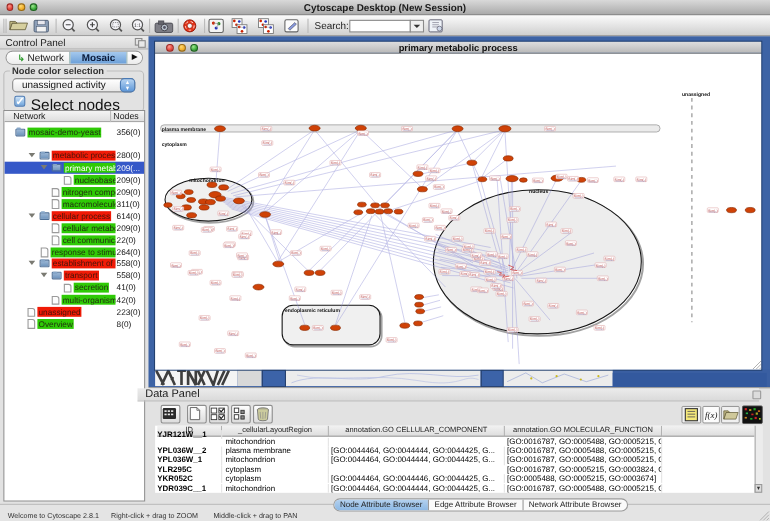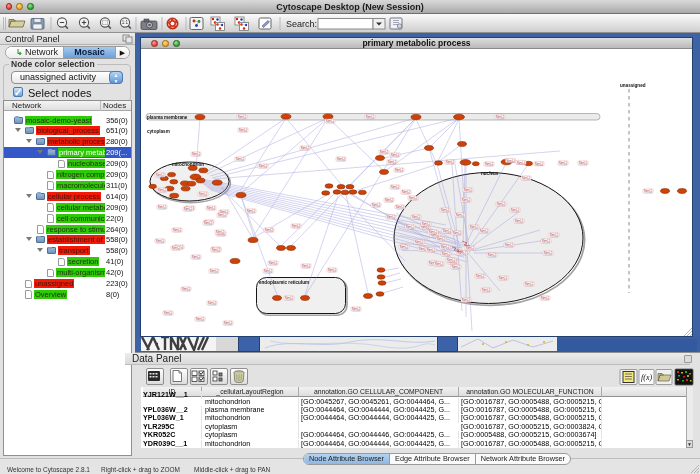--- a/index.html
+++ b/index.html
@@ -9,21 +9,21 @@
 #toolbar{left:0;top:14px;width:700px;height:19px;background:linear-gradient(#fbfbfb,#dcdcdc 70%,#cfcfcf);border-bottom:1px solid #909090}
 #cpanel{left:0;top:33px;width:135px;height:425px;background:#e2e2e2}
 #cptitle{left:0;top:33px;width:135px;height:12px;background:linear-gradient(#ececec,#d8d8d8);border-bottom:1px solid #b0b0b0;font-size:9px;color:#222;line-height:12px;padding-left:5px}
 #tabs{left:5px;top:46px;width:125px;height:13px;background:#fff;border:1px solid #9a9a9a;border-radius:7px;overflow:hidden;display:flex}
 .tabseg{font-size:9px;line-height:11px;text-align:center;color:#222}
 #groupbox{left:3px;top:64px;width:128px;height:38px;border:1px solid #bdbdbd;border-radius:4px}
 #grouplabel{left:9px;top:59px;background:#e2e2e2;padding:0 2px;font-size:8.5px;font-weight:bold;color:#333}
 #combo{left:11px;top:71px;width:112px;height:13px;background:linear-gradient(#ffffff,#e8e8e8);border:1px solid #8f8f8f;border-radius:4px;font-size:9px;line-height:11px;padding-left:8px;color:#111}
 #combobtn{left:109px;top:71px;width:14px;height:13px;background:linear-gradient(#b5d3f2,#5e97d8);border:1px solid #4a7ab5;border-radius:4px;color:#fff;font-size:5px;line-height:6px;text-align:center}
 #cbox{left:13px;top:87px;width:10px;height:10px;background:linear-gradient(#cfe4f7,#6fa5dd);border:1px solid #4a7ab5;border-radius:2px;color:#fff;font-size:10px;line-height:9px;font-weight:bold;text-align:center}
-#cboxlbl{left:28px;top:87px;font-size:11px;color:#111}
+#cboxlbl{left:28px;top:87px;font-size:14px;color:#111}
 #treewrap{left:3px;top:100px;width:129px;height:356px;border:1px solid #8f8f8f;background:#fff;overflow:hidden}
 #treehead{left:0;top:0;width:127px;height:10px;background:linear-gradient(#f4f4f4,#dfdfdf);border-bottom:1px solid #a8a8a8;font-size:8px;color:#222}
 .tr{position:absolute;left:0;width:127px;height:11px;font-size:7.5px;line-height:11px;color:#111;white-space:nowrap}
 .arr{position:absolute;width:0;height:0;border-left:3.5px solid transparent;border-right:3.5px solid transparent;border-top:4.5px solid #7a7a72;top:3px}
 .fold{position:absolute;top:2px;width:9px;height:7px;background:linear-gradient(#9db8d6,#6e94bd);border:0.5px solid #4e6f96;border-radius:1px}
 .fold:before{content:"";position:absolute;left:0;top:-1.5px;width:4px;height:2px;background:#86a6c8;border-radius:1px 1px 0 0}
 .doc{position:absolute;top:1.5px;width:7px;height:8.5px;background:#fdfdfd;border:0.6px solid #9a9a9a;border-radius:0 2.5px 0 0}
 .lbl{position:absolute;top:1px;height:9px;line-height:9.5px;padding:0 1px;max-width:55px;overflow:hidden}
 .num{position:absolute;left:102px;top:0}
 #statusbar{left:0;top:458px;width:700px;height:16px;background:#e4e4e4;border-top:1px solid #bdbdbd;font-size:6.5px;color:#333}
@@ -155,26 +155,20 @@
 <div class="abs" id="treewrap">
     <div class="abs" id="treehead">
       <span style="position:absolute;left:8px;top:0">Network</span>
       <span style="position:absolute;left:99px;top:0">Nodes</span>
       <span style="position:absolute;left:96px;top:0;width:1px;height:10px;background:#bbb"></span>
     </div>
     <div class="tr" style="top:13.5px;">
       <span class="fold" style="left:10px"></span>
       <span class="lbl" style="left:21px;background:#2fca06;color:#223311;max-width:80px">mosaic-demo-yeast</span>
       <span class="num" style="color:#111">356(0)</span>
-    </div>
-    <div class="tr" style="top:24.4px;">
-      <span class="arr" style="left:11px"></span>
-      <span class="fold" style="left:21px"></span>
-      <span class="lbl" style="left:32px;background:#f01a06;color:#47140a;max-width:69px">biological_process</span>
-      <span class="num" style="color:#111">651(0)</span>
     </div>
     <div class="tr" style="top:35.3px;">
       <span class="arr" style="left:22px"></span>
       <span class="fold" style="left:32px"></span>
       <span class="lbl" style="left:43px;background:#f01a06;color:#47140a;max-width:58px">metabolic process</span>
       <span class="num" style="color:#111">280(0)</span>
     </div>
     <div class="tr" style="top:46.2px;background:#3558c8;color:#fff;">
       <span class="arr" style="left:33px"></span>
       <span class="fold" style="left:43px"></span>
@@ -812,21 +806,20 @@
     </g>
   </svg>
 <div class="abs" id="dtable">
     <div class="th" style="left:2px;width:59px">ID</div>
     <div class="th" style="left:61px;width:97px">_cellularLayoutRegion</div>
     <div class="th" style="left:158px;width:160px">annotation.GO CELLULAR_COMPONENT</div>
     <div class="th" style="left:318px;width:143px">annotation.GO MOLECULAR_FUNCTION</div>
     <div class="th" style="left:461px;width:84px;border-right:none"></div>
     <div class="td" style="left:2px;top:4px;width:59px;font-weight:bold">YJR121W__1</div>
     <div class="td" style="left:61px;top:10.5px;width:97px;padding-left:3px">mitochondrion</div>
-    <div class="td" style="left:158px;top:10.5px;width:160px;padding-left:2px">[GO:0045267, GO:0045261, GO:0044464, G...</div>
     <div class="td" style="left:318px;top:10.5px;width:143px;padding-left:2px">[GO:0016787, GO:0005488, GO:0005215, G...</div>
     <div class="td" style="left:2px;top:18.9px;width:59px;font-weight:bold">YPL036W__2</div>
     <div class="td" style="left:61px;top:18.9px;width:97px;padding-left:3px">plasma membrane</div>
     <div class="td" style="left:158px;top:18.9px;width:160px;padding-left:2px">[GO:0044464, GO:0044444, GO:0044425, G...</div>
     <div class="td" style="left:318px;top:18.9px;width:143px;padding-left:2px">[GO:0016787, GO:0005488, GO:0005215, G...</div>
     <div class="td" style="left:2px;top:27.3px;width:59px;font-weight:bold">YPL036W_1</div>
     <div class="td" style="left:61px;top:27.3px;width:97px;padding-left:3px">mitochondrion</div>
     <div class="td" style="left:158px;top:27.3px;width:160px;padding-left:2px">[GO:0044464, GO:0044444, GO:0044425, G...</div>
     <div class="td" style="left:318px;top:27.3px;width:143px;padding-left:2px">[GO:0016787, GO:0005488, GO:0005215, G...</div>
     <div class="td" style="left:2px;top:35.7px;width:59px;font-weight:bold">YLR295C</div>

